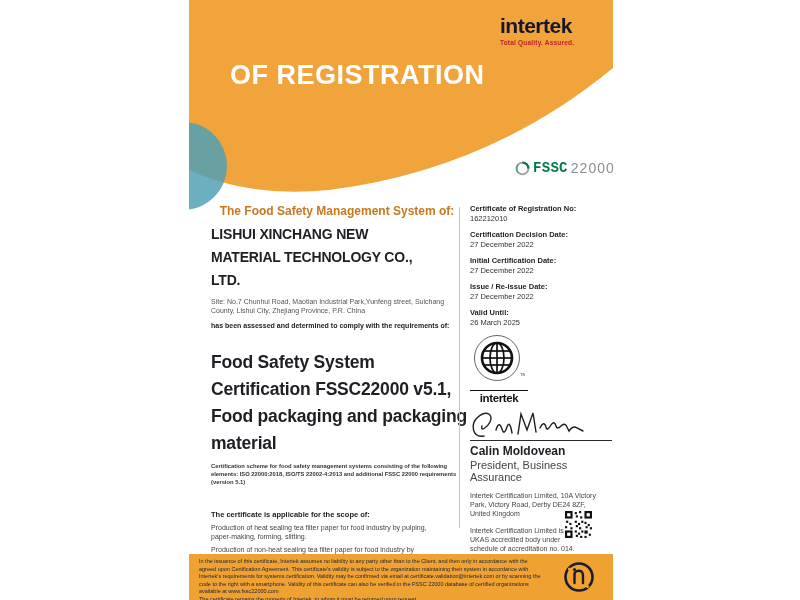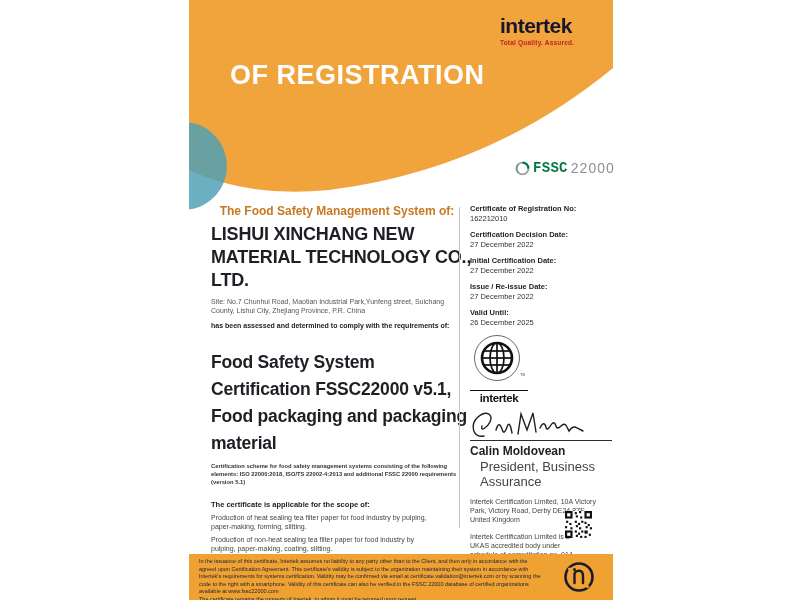--- a/index.html
+++ b/index.html
@@ -15,46 +15,46 @@
   .brand-top { position:absolute; left:311px; top:14px; text-align:left; }
   .brand-top .word { font-size:21px; font-weight:700; color:#16162e; letter-spacing:-.5px; }
   .brand-top .tag { font-size:6.5px; font-weight:700; color:#c22127; margin-top:1px; letter-spacing:.2px; }
 
   .fssc { position:absolute; left:326px; top:160px; display:flex; align-items:center; gap:3px; }
   .fssc .fname { font-size:14px; font-weight:700; color:#007a45; letter-spacing:.3px;font-family:Liberation Mono, monospace; }
   .fssc .fnum { font-size:14px; color:#8c9196; letter-spacing:1px; }
 
   .leftcol { position:absolute; left:22px; top:204px; width:252px; }
   .intro { font-size:12px; font-weight:700; color:#c87820;text-align:center; }
-  .company { margin-top:5px; font-size:18px; font-weight:700; color:#1e1e24; line-height:23px; white-space:pre; letter-spacing:-.2px; }
+  .company { margin-top:5px; font-size:14px; font-weight:700; color:#1e1e24; line-height:23px; white-space:pre; letter-spacing:-.2px; }
   .site { margin-top:5px; font-size:7px; color:#555; line-height:9px; white-space:pre-line; }
   .assessed { margin-top:7px; font-size:7px; font-weight:700; color:#222; }
   .standard { margin-top:20px; font-size:17.5px; font-weight:700; color:#1e1e24; line-height:27px; white-space:pre; letter-spacing:-.2px; }
   .scheme { margin-top:5px; font-size:5.8px; font-weight:700; color:#333; line-height:8px; width:250px; }
-  .scopehead { margin-top:14px; font-size:7.5px; font-weight:700; color:#222; }
+  .scopehead { margin-top:24px; font-size:7.5px; font-weight:700; color:#222; }
   .scopebody { margin-top:4px; font-size:7px; color:#444; line-height:9px; white-space:pre-line; }
   .foodchain { margin-top:6px; font-size:7.5px; color:#444; }
 
   .divider { position:absolute; left:270px; top:207px; width:1px; height:321px; background:#c5c5c5; }
 
   .rightcol { position:absolute; left:281px; top:204px; width:143px; }
   .field { margin-bottom:6px; }
   .field .lab { font-size:7.5px; font-weight:700; color:#1e1e24; line-height:10px; }
   .field .val { font-size:7.5px; color:#333; line-height:10px; }
 
   .logos { display:flex; align-items:flex-start; gap:10px; margin-top:4px; }
   .globewrap { width:58px; text-align:center; }
   .globewrap .iword { display:block; border-top:1.2px solid #111; margin-top:2px; padding-top:1px; font-size:11.5px; font-weight:700; color:#111; letter-spacing:-.4px; }
   .ukaswrap { width:46px; text-align:center; }
   .ukaswrap .unum { font-size:4.5px; color:#555; margin-top:1px; }
 
   .sigblock { margin-top:4px; }
   .sigline { border-bottom:1.4px solid #2a2a35; width:142px; margin-top:-6px; }
   .signame { margin-top:3px; font-size:12px; font-weight:700; color:#1e1e24; }
-  .sigtitle { font-size:13px; color:#444; margin-top:1px;margin-left:10px; }
+  .sigtitle { font-size:11px; color:#444; margin-top:1px; }
   .addr { margin-top:8px; font-size:7px; color:#444; line-height:9px; width:130px; }
   .accred { margin-top:8px; font-size:7px; color:#444; line-height:9px; width:110px; }
 
   .qr { position:absolute; left:376px; top:511px; width:27px; height:27px; }
 
   .footer { position:absolute; left:0; top:554px; width:424px; height:46px; background:#efa232; }
   .fineprint { position:absolute; left:10px; top:4px; width:347px; font-size:5.5px; color:#23233a; line-height:7.6px; }
   .fineprint p { margin:0; }
   .spark { position:absolute; left:373px; top:6px; width:34px; height:34px; }
 </style>
@@ -122,21 +122,21 @@
       <div class="field">
         <div class="lab">Initial Certification Date:</div>
         <div class="val">27 December 2022</div>
       </div>
       <div class="field">
         <div class="lab">Issue / Re-issue Date:</div>
         <div class="val">27 December 2022</div>
       </div>
       <div class="field">
         <div class="lab">Valid Until:</div>
-        <div class="val">26 December 2025</div>
+        <div class="val">26 March 2025</div>
       </div>
 
       <div class="logos">
         <div class="globewrap">
           <svg width="52" height="50" viewBox="0 0 52 50">
             <circle cx="24" cy="24" r="22.5" fill="none" stroke="#222" stroke-width="0.7"></circle>
             <circle cx="24" cy="24" r="15" fill="none" stroke="#111" stroke-width="2.6"></circle>
             <ellipse cx="24" cy="24" rx="7" ry="15" fill="none" stroke="#111" stroke-width="1.7"></ellipse>
             <line x1="24" y1="9" x2="24" y2="39" stroke="#111" stroke-width="1.7"></line>
             <line x1="10.5" y1="17" x2="37.5" y2="17" stroke="#111" stroke-width="1.7"></line>

